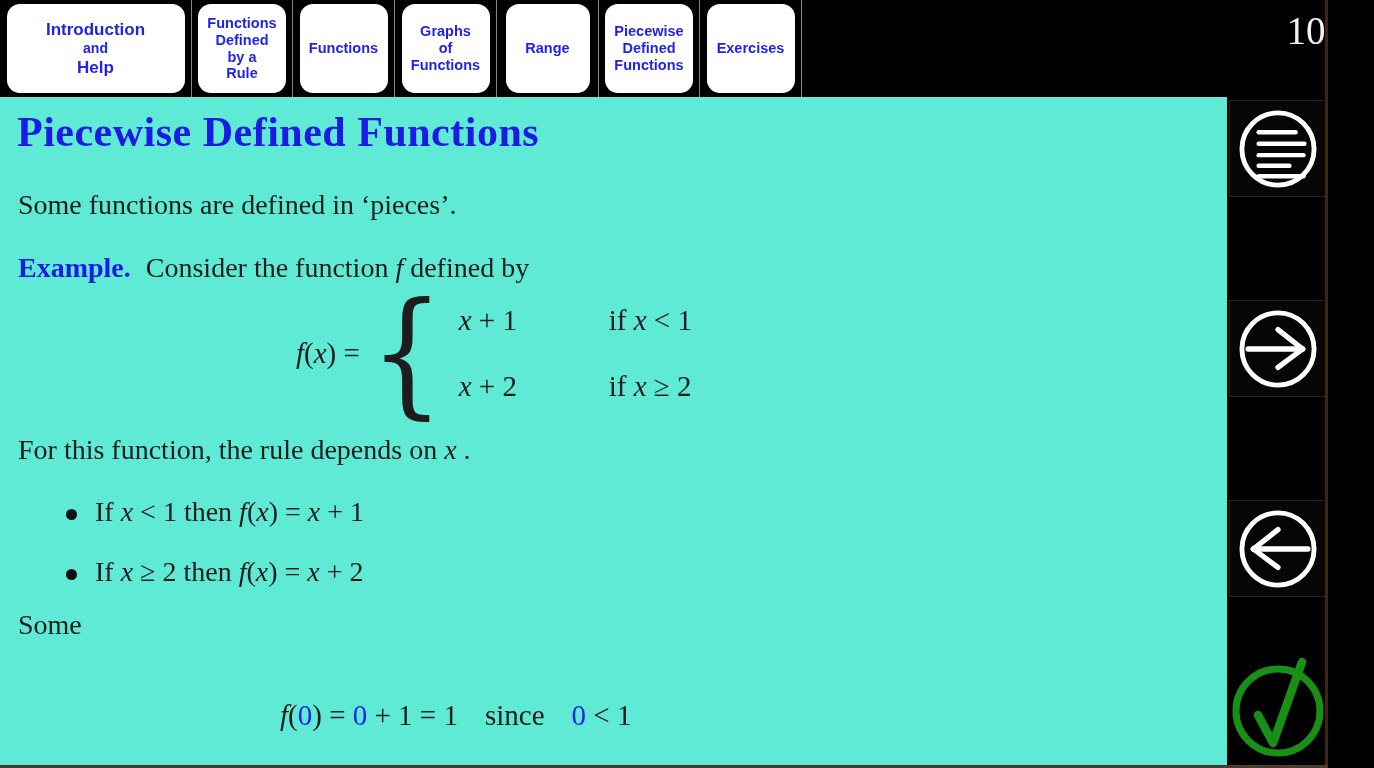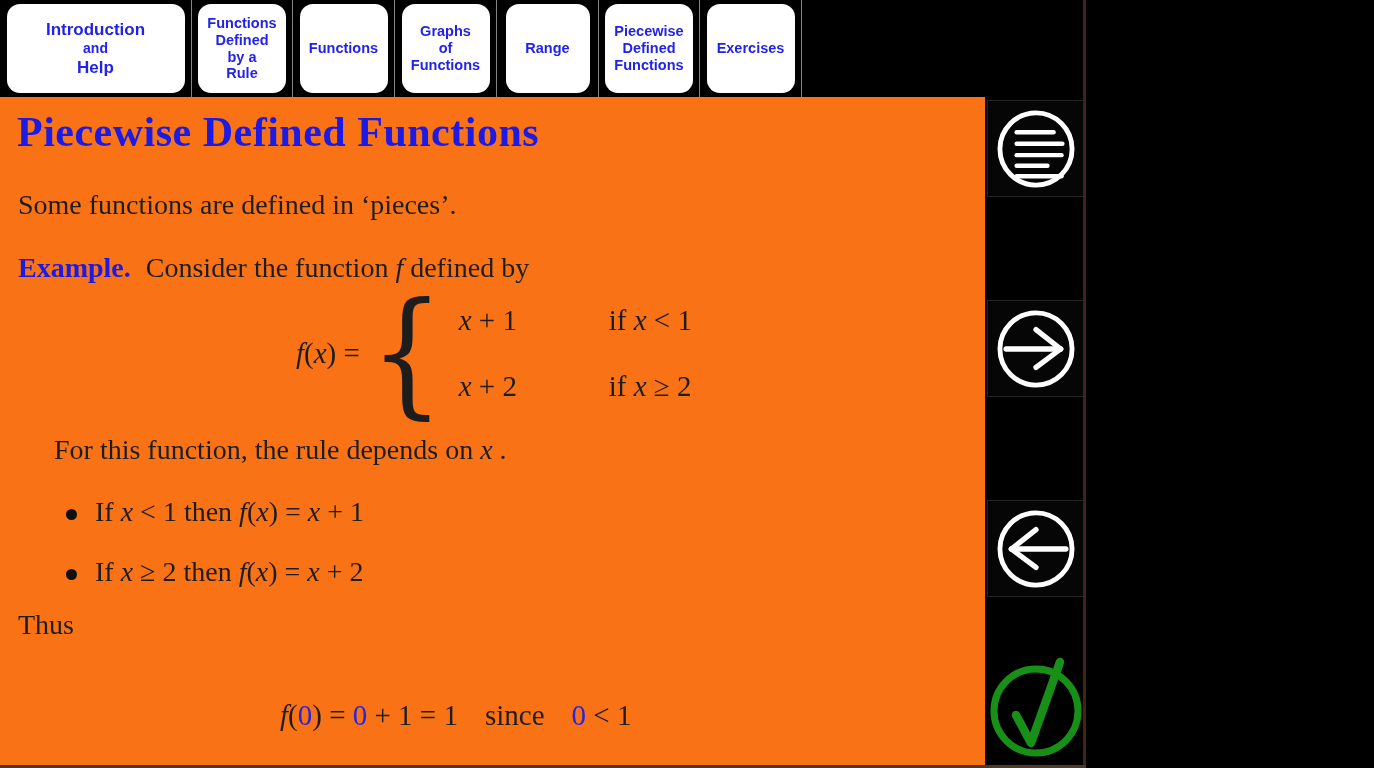--- a/index.html
+++ b/index.html
@@ -1,16 +1,16 @@
 <!DOCTYPE html>
 <html><head>
 <meta charset="utf-8">
 <style>
   html,body{margin:0;padding:0;background:#000;}
-  .screen{position:relative;width:1086px;height:768px;background:#f97316;overflow:hidden;
+  .screen{position:relative;width:1328px;height:768px;background:#5eead4;overflow:hidden;
           font-family:"Liberation Serif",serif;color:#1d1d1d;}
 
   
   .nav{position:absolute;top:0;left:0;width:1374px;height:97px;background:var(--nav_bg,#000);display:flex;z-index:2;}
   .nav-cell{height:97px;border-right:1px solid #858585;box-sizing:border-box;
             display:flex;align-items:center;justify-content:center;background:#000;}
   .c0{width:192px}.c1{width:101px}.c2{width:102px}.c3{width:102px}
   .c4{width:102px}.c5{width:101px}.c6{width:99px}.c7{width:102px}
   .nav-btn{background:#fff;border:none;border-radius:13px;height:89px;width:88px;
            display:flex;flex-direction:column;align-items:center;justify-content:center;
@@ -43,21 +43,21 @@
   .example{left:18px;top:252px;font-size:28px;}
   .ex-label{color:var(--title_blue,#1b1be4);font-weight:bold;margin-right:15px;}
   .eq{left:296px;top:301px;display:flex;align-items:center;}
   .lhs{font-size:29px;}
   .brace{font-family:"DejaVu Serif",serif;font-size:116px;line-height:0.9;font-weight:normal;
          transform:scaleY(1.18);margin:0 15px 0 10px;}
   .cases{display:flex;flex-direction:column;gap:33px;font-size:29px;}
   .case-row{display:flex;gap:24px;}
   .case-row .expr{min-width:100px;}
   .case-row .cond{margin-left:26px;}
-  .depends{left:18px;top:434px;font-size:28px;margin-left:36px;}
+  .depends{left:18px;top:434px;font-size:28px;}
   .bullet{left:66px;display:flex;align-items:flex-start;font-size:28px;}
   .bullet .dot{width:11px;height:11px;border-radius:50%;background:#101010;margin:13px 18px 0 0;flex:none;}
   .bullet1{top:496px}.bullet2{top:556px}
   .thus{left:18px;top:609px;font-size:28px;}
   .final{left:280px;top:699px;font-size:29px;}
   .final .since-word{margin:0 27px;}
   .hl{color:var(--highlight_blue,#2525e0);}
   i{font-style:italic;}
 </style>
 </head>
@@ -187,19 +187,19 @@
 
     <div class="blk bullet bullet1">
       <span class="dot"></span>
       <span>If <i>x</i> &lt; 1 then <i>f</i>(<i>x</i>) = <i>x</i> + 1</span>
     </div>
     <div class="blk bullet bullet2">
       <span class="dot"></span>
       <span>If <i>x</i> ≥ 2 then <i>f</i>(<i>x</i>) = <i>x</i> + 2</span>
     </div>
 
-    <div class="blk thus">Thus</div>
+    <div class="blk thus">Some</div>
 
     <div class="blk final">
       <span><i>f</i>(<span class="hl">0</span>) = <span class="hl">0</span> + 1 = 1</span><span class="since-word">since</span><span><span class="hl">0</span> &lt; 1</span>
     </div>
   </main>
 </div>
 
 </body></html>

